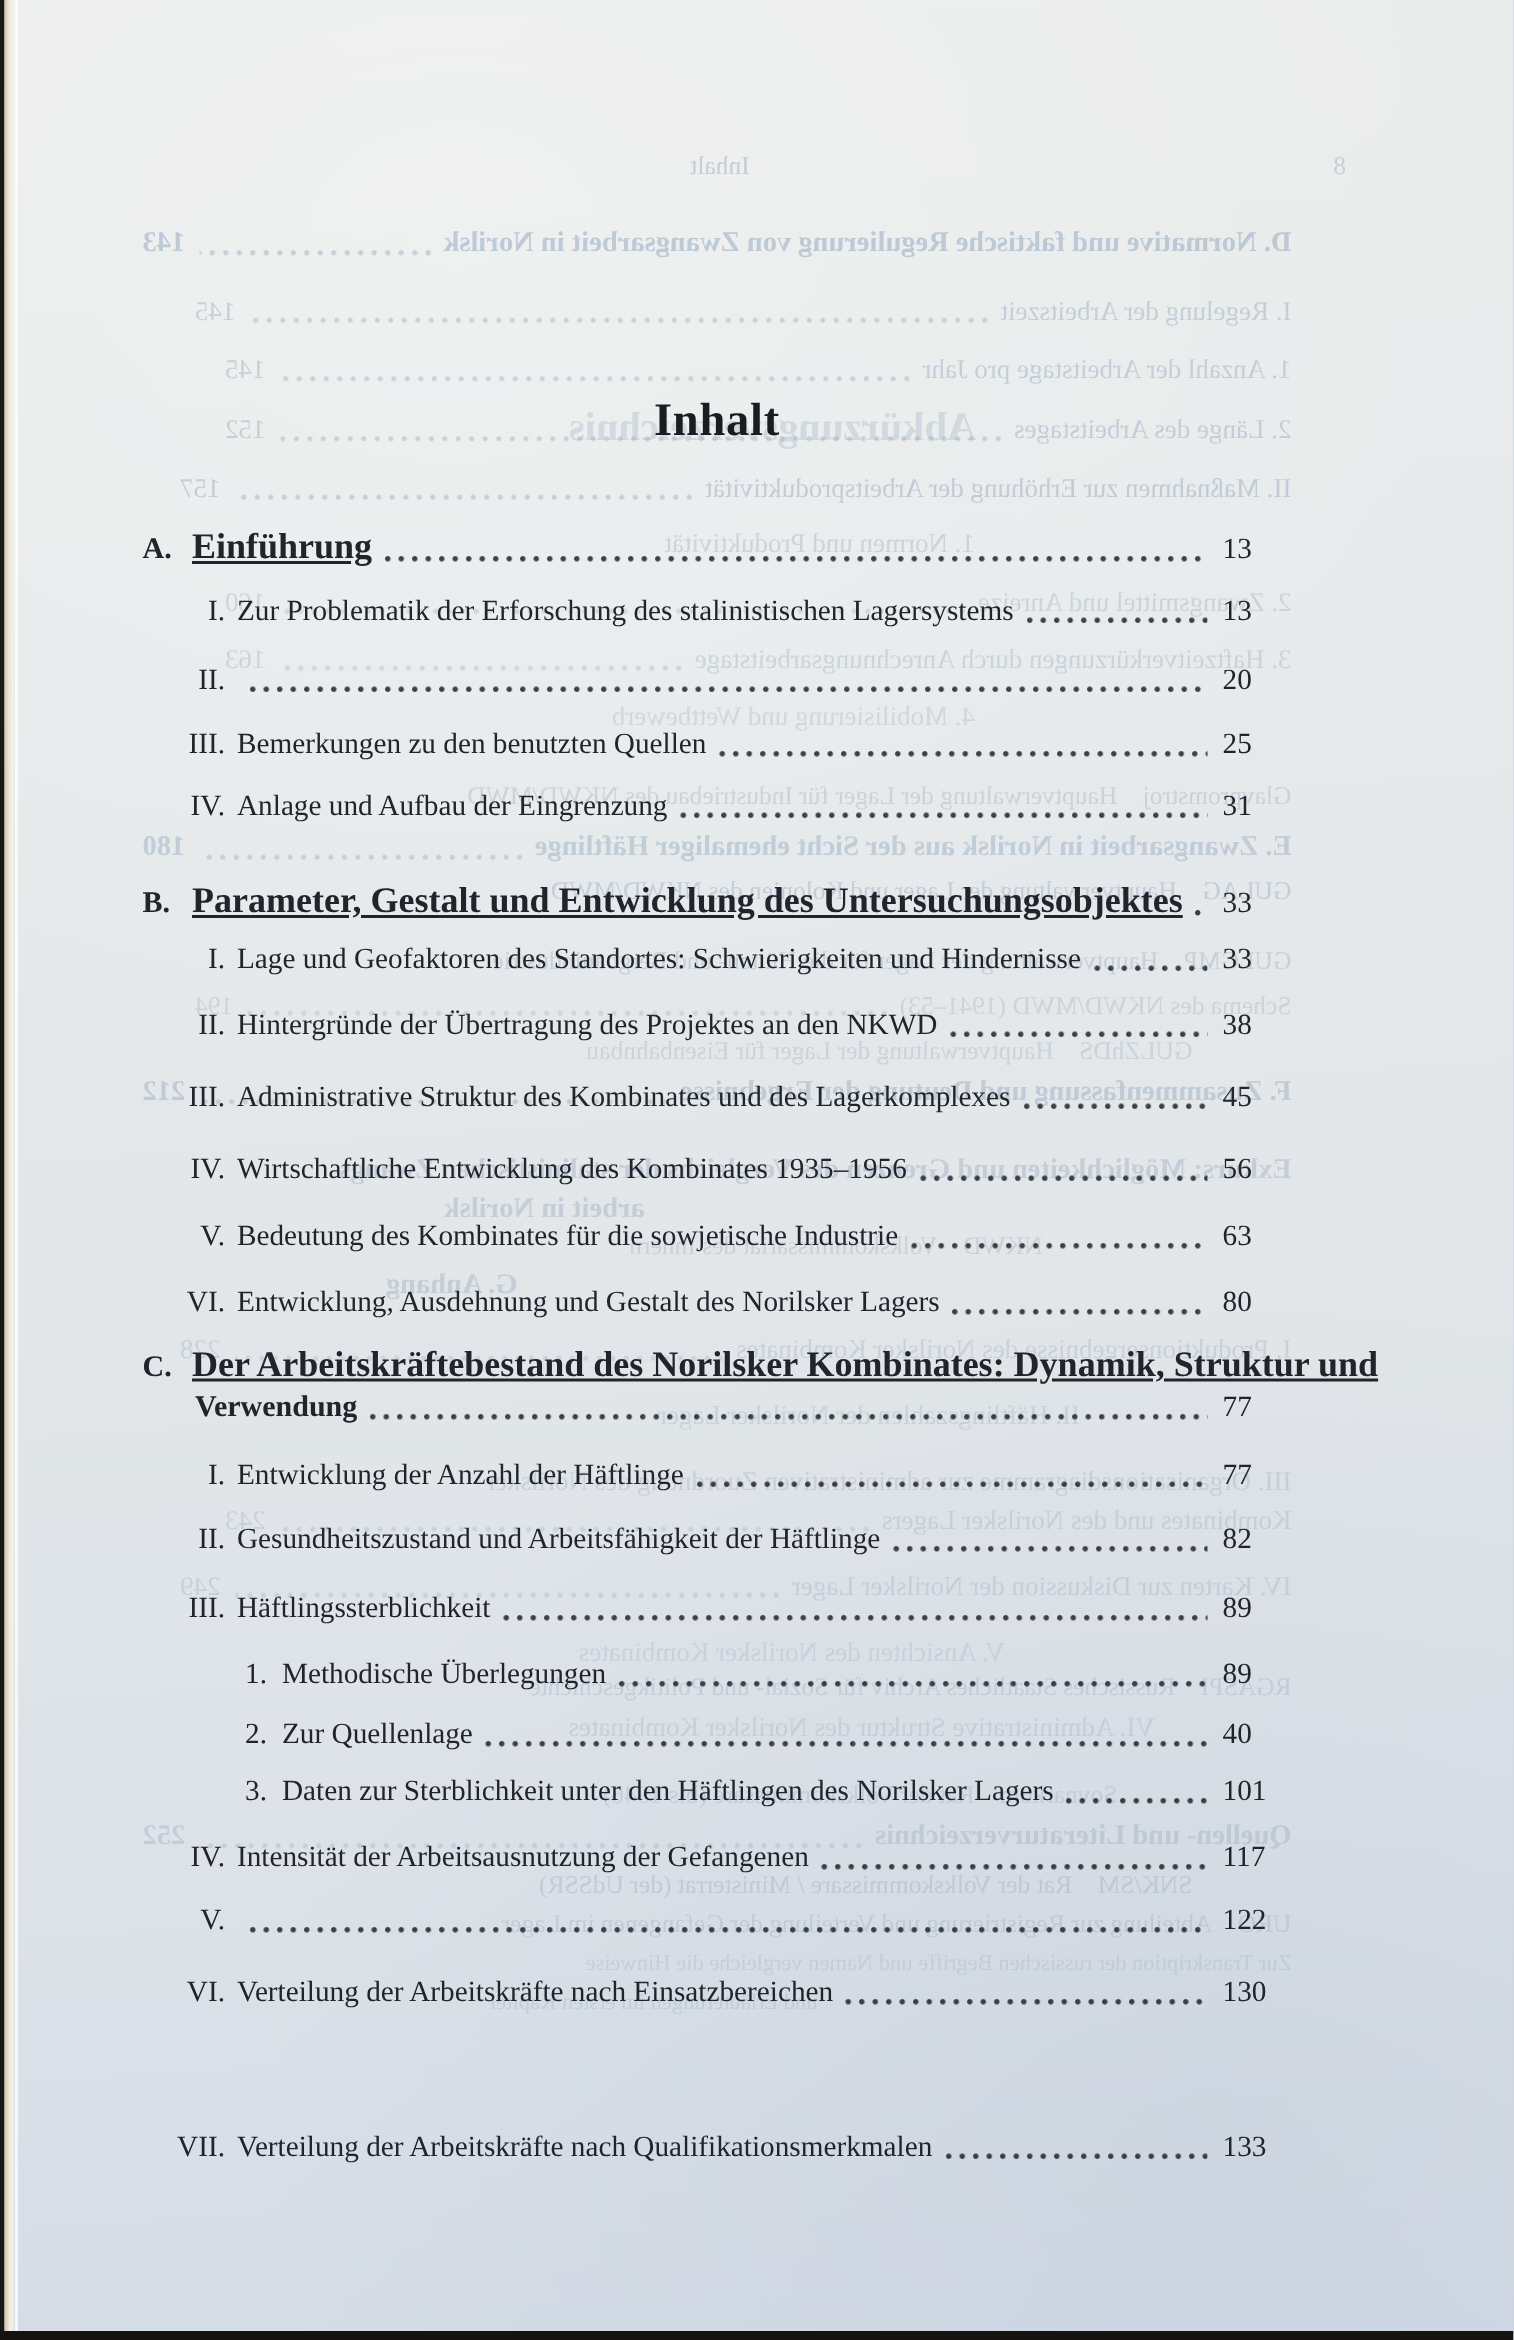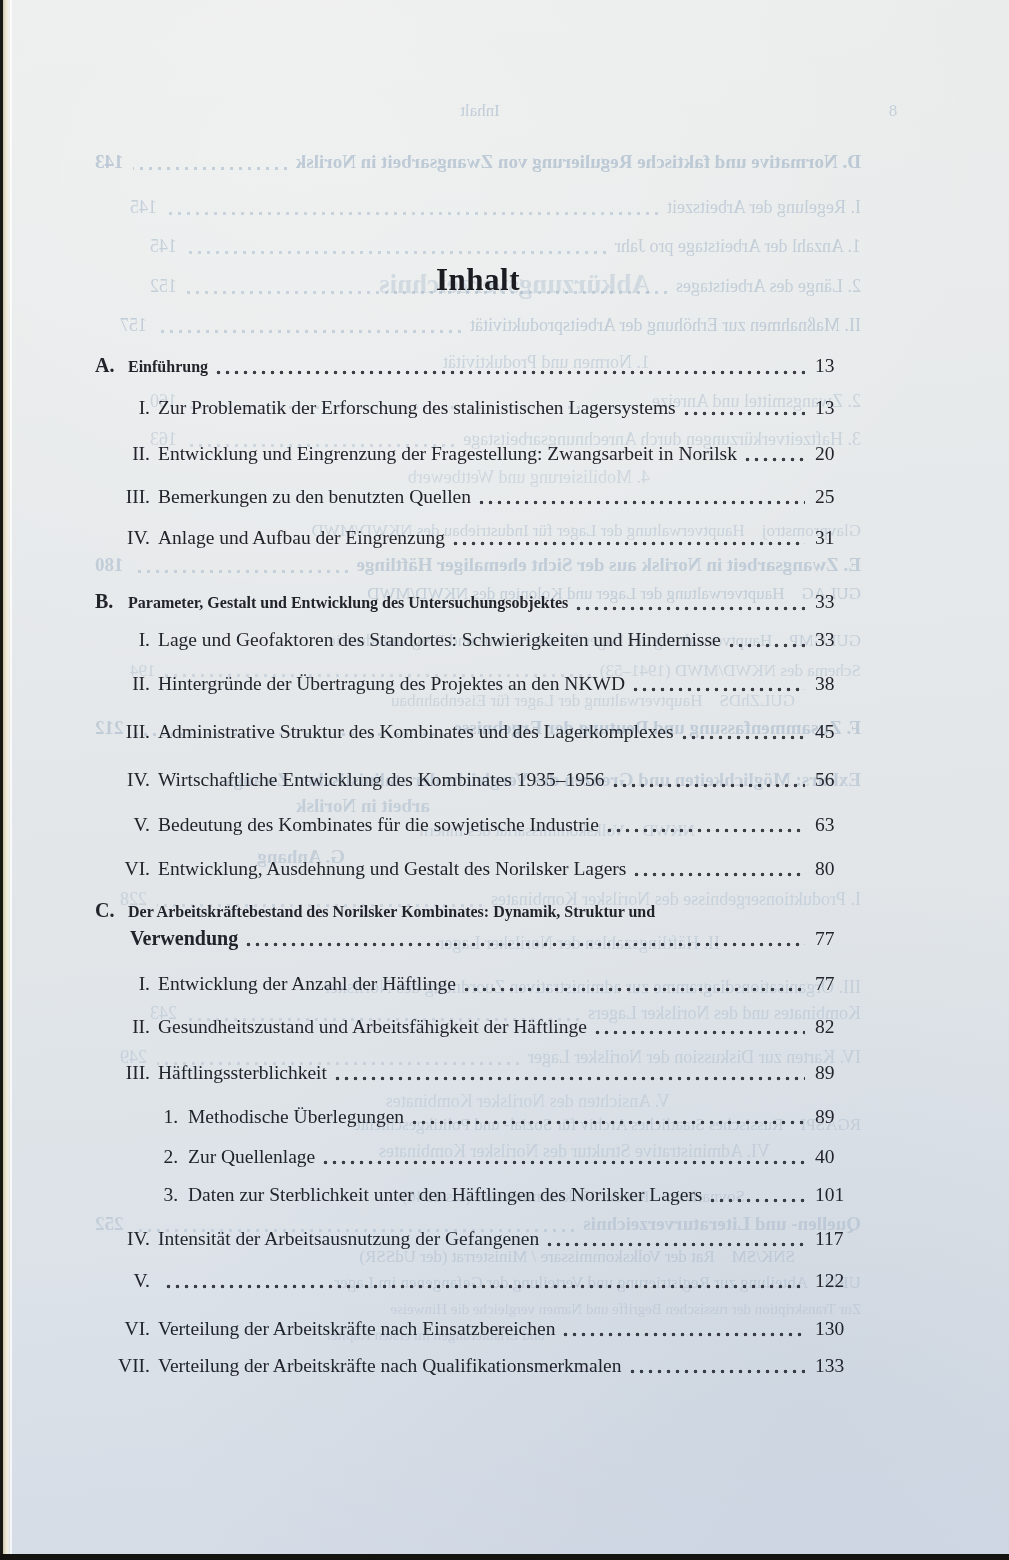--- a/index.html
+++ b/index.html
@@ -43,21 +43,21 @@
   .page-title{
     position:absolute;top:262px;left:95px;width:766px;text-align:center;
     font-size:31px;font-weight:bold;letter-spacing:0.5px;color:#1b1c22;
   }
   .row{
     position:absolute;left:95px;width:766px;
     display:flex;align-items:baseline;
     font-size:19.5px;line-height:25px;white-space:nowrap;
   }
   .row .letter{flex:0 0 33px;font-weight:bold;font-size:20px;}
-  .row.section .lbl{font-weight:bold;font-size:16px;}
+  .row.section .lbl{font-weight:bold;font-size:24px;text-decoration:underline;}
   .row.section-cont{padding-left:35px;width:731px;}
   .row.section-cont .lbl{font-weight:bold;font-size:20px;}
   .row .rnum{flex:0 0 63px;text-align:right;padding-right:8px;box-sizing:border-box;}
   .row .snum{flex:0 0 93px;text-align:right;padding-right:10px;box-sizing:border-box;}
   .row .dots{
     flex:1;height:5px;align-self:flex-end;margin:0 10px 4px 8px;
     background-image:radial-gradient(circle at 2.5px 2.5px, rgba(32,34,42,0.85) 1.5px, rgba(32,34,42,0) 2.1px);
     background-size:9px 5px;background-repeat:repeat-x;background-position:0 100%;
   }
   .row .pg{flex:0 0 46px;}
@@ -219,21 +219,20 @@
         <span class="pg">13</span>
       </div>
       <div class="row entry" style="top: 395px;">
         <span class="rnum">I.</span>
         <span class="lbl">Zur Problematik der Erforschung des stalinistischen Lagersystems</span>
         <span class="dots"></span>
         <span class="pg">13</span>
       </div>
       <div class="row entry" style="top: 441px;">
         <span class="rnum">II.</span>
-        <span class="lbl">Entwicklung und Eingrenzung der Fragestellung: Zwangsarbeit in Norilsk</span>
         <span class="dots"></span>
         <span class="pg">20</span>
       </div>
       <div class="row entry" style="top: 484px;">
         <span class="rnum">III.</span>
         <span class="lbl">Bemerkungen zu den benutzten Quellen</span>
         <span class="dots"></span>
         <span class="pg">25</span>
       </div>
       <div class="row entry" style="top: 525px;">
@@ -339,21 +338,21 @@
         <span class="rnum">V.</span>
         <span class="dots"></span>
         <span class="pg">122</span>
       </div>
       <div class="row entry" style="top: 1316px;">
         <span class="rnum">VI.</span>
         <span class="lbl">Verteilung der Arbeitskräfte nach Einsatzbereichen</span>
         <span class="dots"></span>
         <span class="pg">130</span>
       </div>
-      <div class="row entry" style="top: 1353px;">
+      <div class="row entry" style="top: 1419px;">
         <span class="rnum">VII.</span>
         <span class="lbl">Verteilung der Arbeitskräfte nach Qualifikationsmerkmalen</span>
         <span class="dots"></span>
         <span class="pg">133</span>
       </div>
     </div>
 
   <div class="edge-left-dark"></div>
   <div class="edge-left-cream"></div>
   <div class="edge-left-white"></div>

